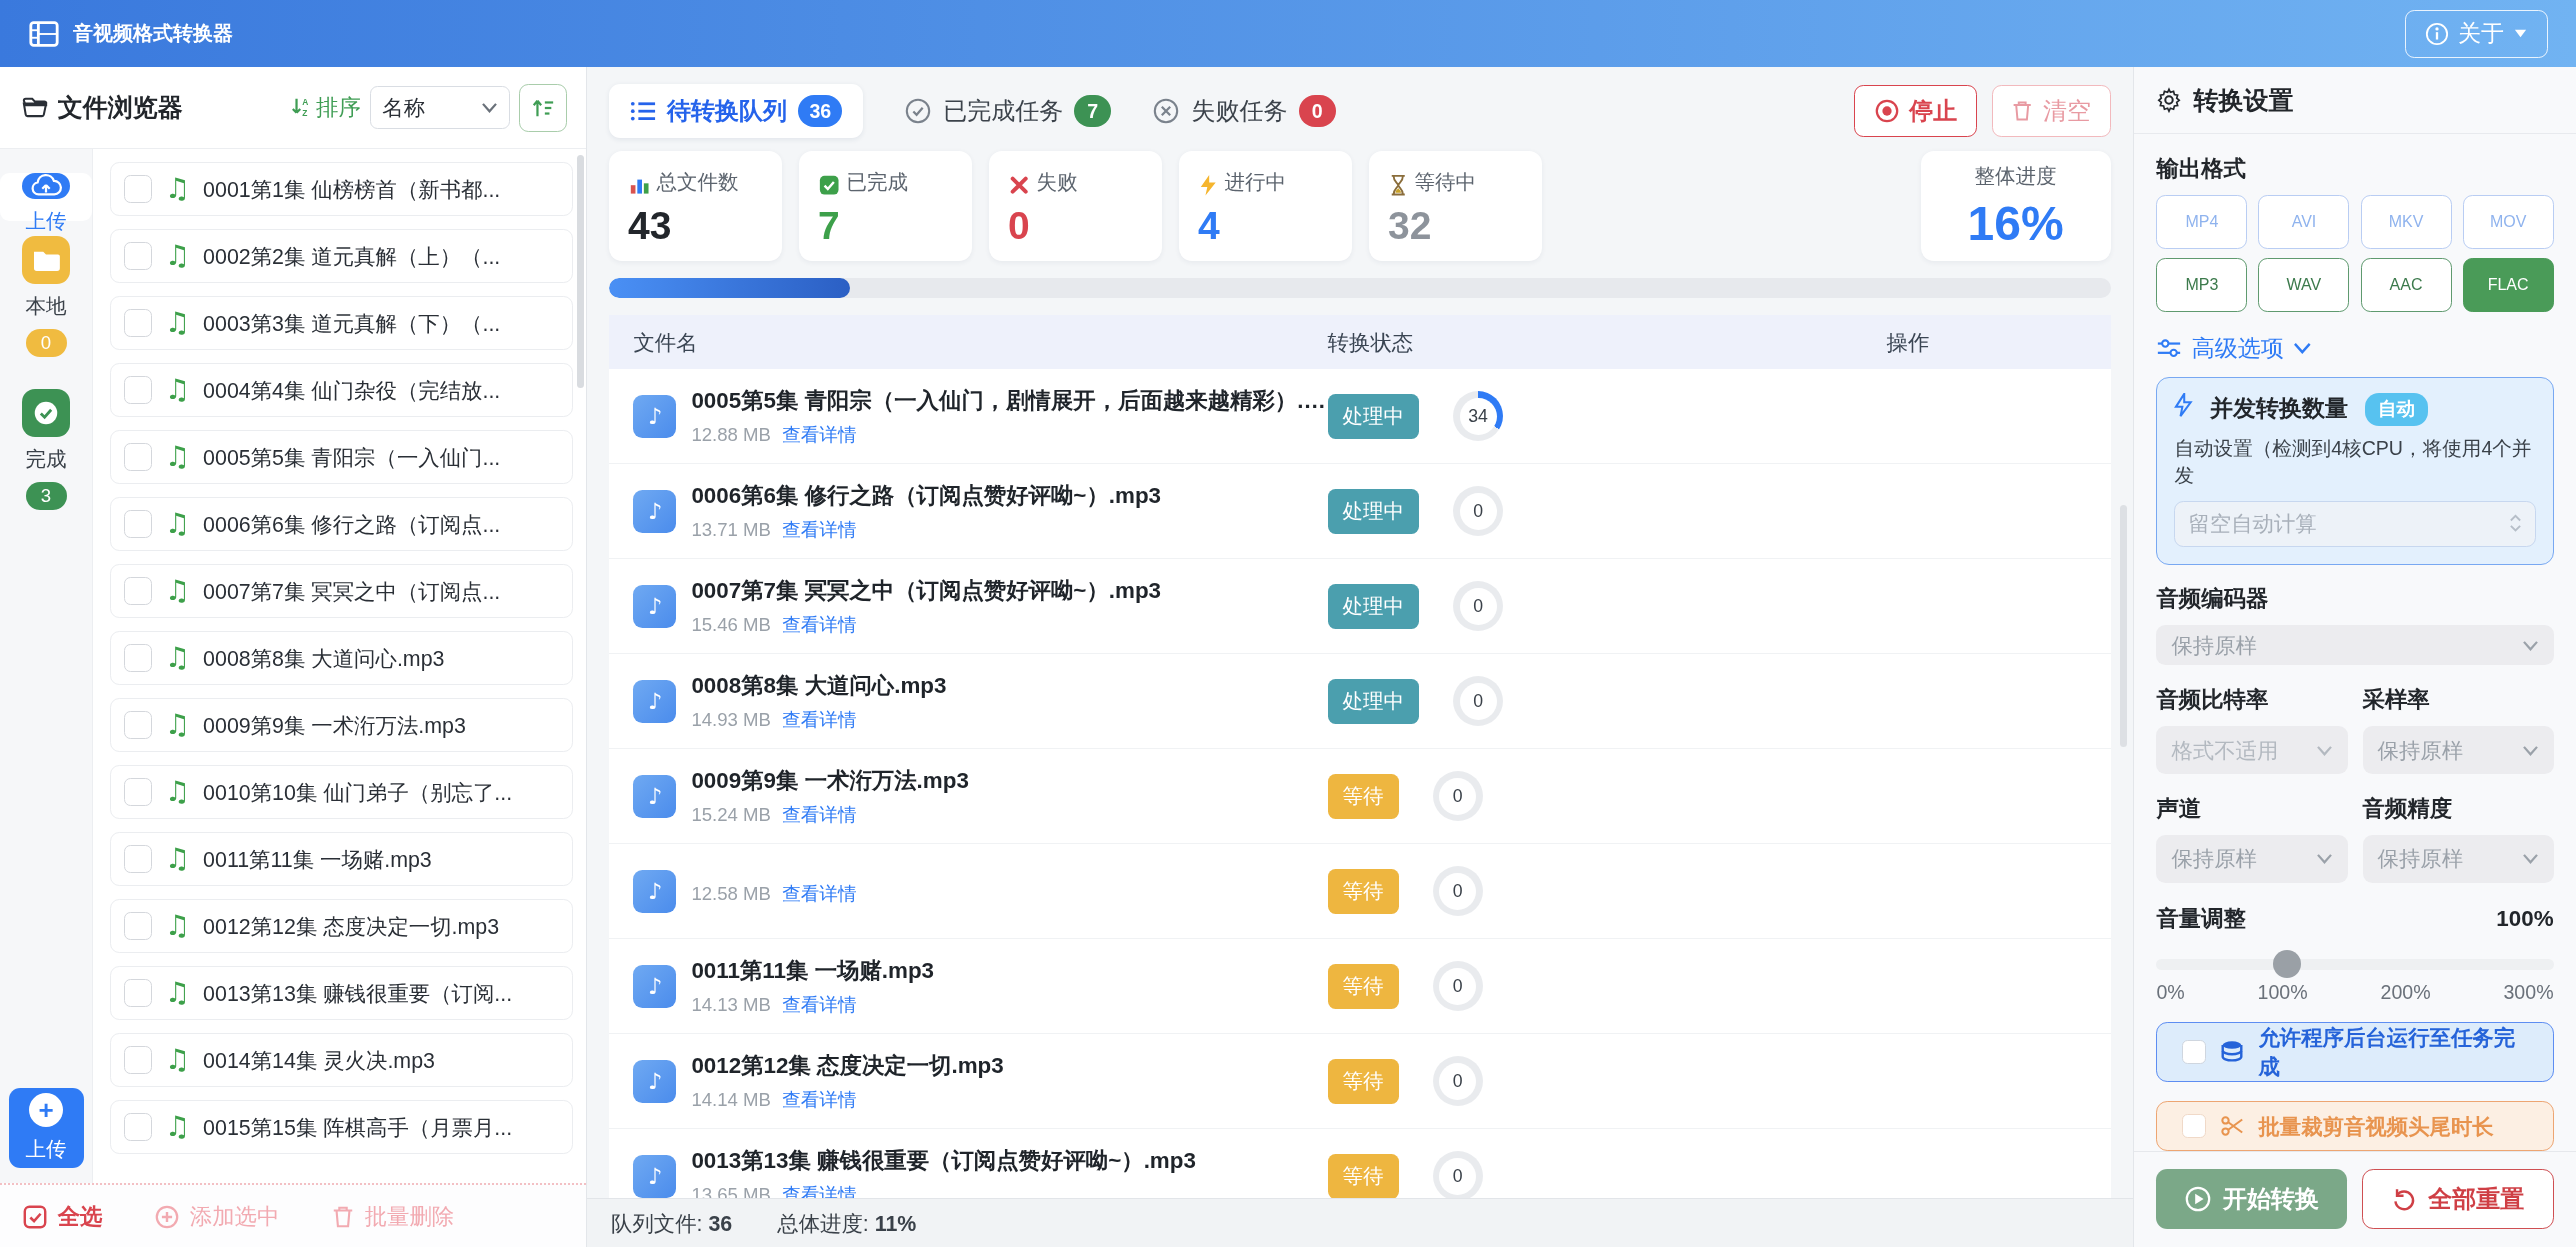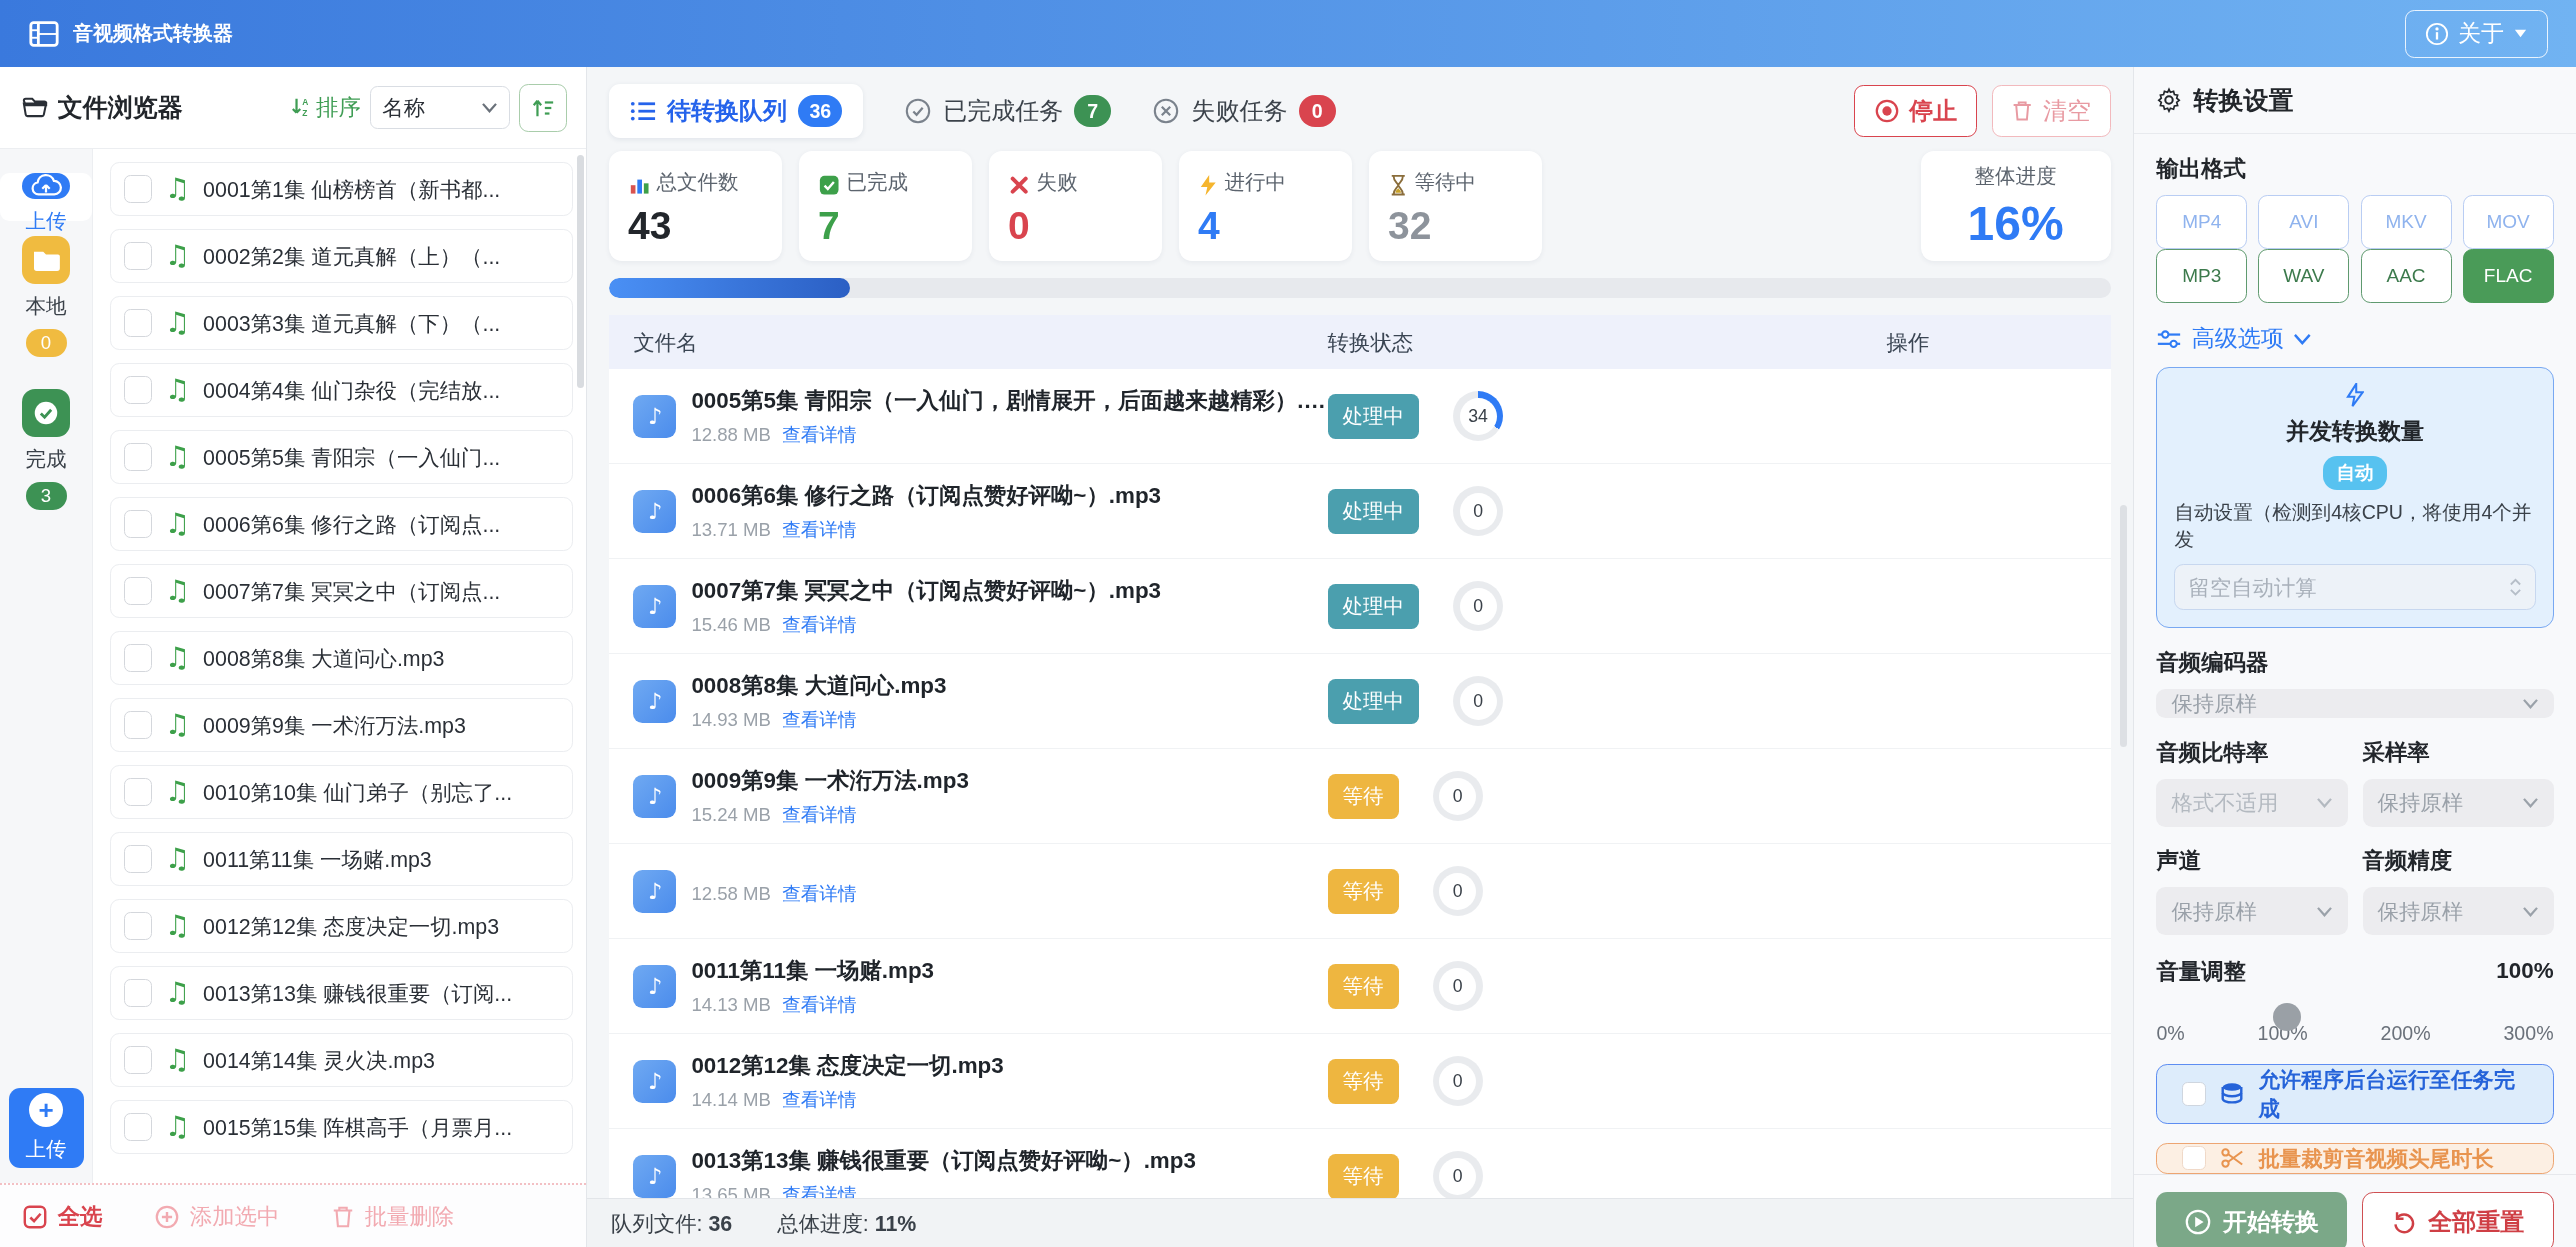--- a/index.html
+++ b/index.html
@@ -85,27 +85,27 @@
   .opscell { width:224px; flex:0 0 224px; }
   .table-scroll { position:absolute; right:5.6px; top:438px; width:7.5px; height:242px; border-radius:3.7px; background:#dde0e4; }
   .midfoot { flex:0 0 50px; background:#f1f3f5; border-top:0.9px solid #e2e5e9; display:flex; align-items:center; gap:45px; padding:0 24px; font-size:21.4px; color:#3a4149; }
   .midfoot b { font-weight:bold; }
 
   
   .right { width:443px; flex:0 0 443px; background:#f8f9fb; border-left:0.9px solid #e3e6ea; display:flex; flex-direction:column; padding:0 22.4px; overflow:hidden; }
   .r-hdr { height:67px; flex:0 0 67px; display:flex; align-items:center; gap:11.2px; font-size:25px; font-weight:bold; border-bottom:0.9px solid #e8eaee; margin:0 -22.4px; padding:0 22.4px; }
   .r-lab { font-size:22.4px; font-weight:bold; margin:18.6px 0 11.2px; }
   .fmt-grid { display:grid; grid-template-columns:repeat(4,1fr); gap:11.2px; }
-  .fmt { height:54px; border-radius:9.3px; background:#fff; display:flex; align-items:center; justify-content:center; font-size:19px; cursor:pointer; }
+  .fmt { height:54px; border-radius:9.3px; background:#fff; display:flex; align-items:center; justify-content:center; font-size:16px; cursor:pointer; }
   .fmt.video { border:1.9px solid #b9cdf3; color:#8fb3ee; }
   .fmt.audio { border:1.9px solid #5f9a6f; color:#3c7a4c; }
   .fmt.audio[data-selected="true"] { background:#4a9b58; color:#fff; border-color:#4a9b58; }
   .adv { display:flex; align-items:center; gap:9.3px; color:#2f7bf5; font-size:23px; margin:20.5px 0 13px; cursor:pointer; }
   .conc { background:#e3f0fd; border:1.9px solid #78a8f2; border-radius:13px; padding:15px 17px 17px; }
-  .conc .t { display:flex; align-items:center; gap:9px; font-size:23px; font-weight:bold;flex-direction:column; }
+  .conc .t { display:flex; gap:17px; font-size:23px; font-weight:bold; }
   .auto-badge { background:#57c2f0; color:#fff; font-size:18.6px; font-weight:bold; border-radius:14px; padding:3.7px 13px; }
   .conc .d { font-size:19.6px; color:#3a4149; margin:9.3px 0 11.2px; }
   .numinput { height:46px; background:#edf2f8; border:0.9px solid #c7d7ef; border-radius:9.3px; display:flex; align-items:center; padding:0 13px; justify-content:space-between; }
   .numinput .ph { font-size:21.4px; color:#a8b0ba; }
   .spin { display:flex; flex-direction:column; gap:1.9px; color:#b6bec8; font-size:12px; line-height:1; }
   .sel { height:48px; background:#ececef; border-radius:9.3px; display:flex; align-items:center; justify-content:space-between; padding:0 15px; font-size:21.4px; color:#9aa1a9; cursor:pointer; }
   .sel.na { color:#b3b9c0; }
   .grid2 { display:grid; grid-template-columns:1fr 1fr; gap:0 15px; }
   .volrow { display:flex; align-items:center; justify-content:space-between; margin:20.5px 0 5.6px; }
   .volrow .v { font-size:22.4px; font-weight:bold; }

